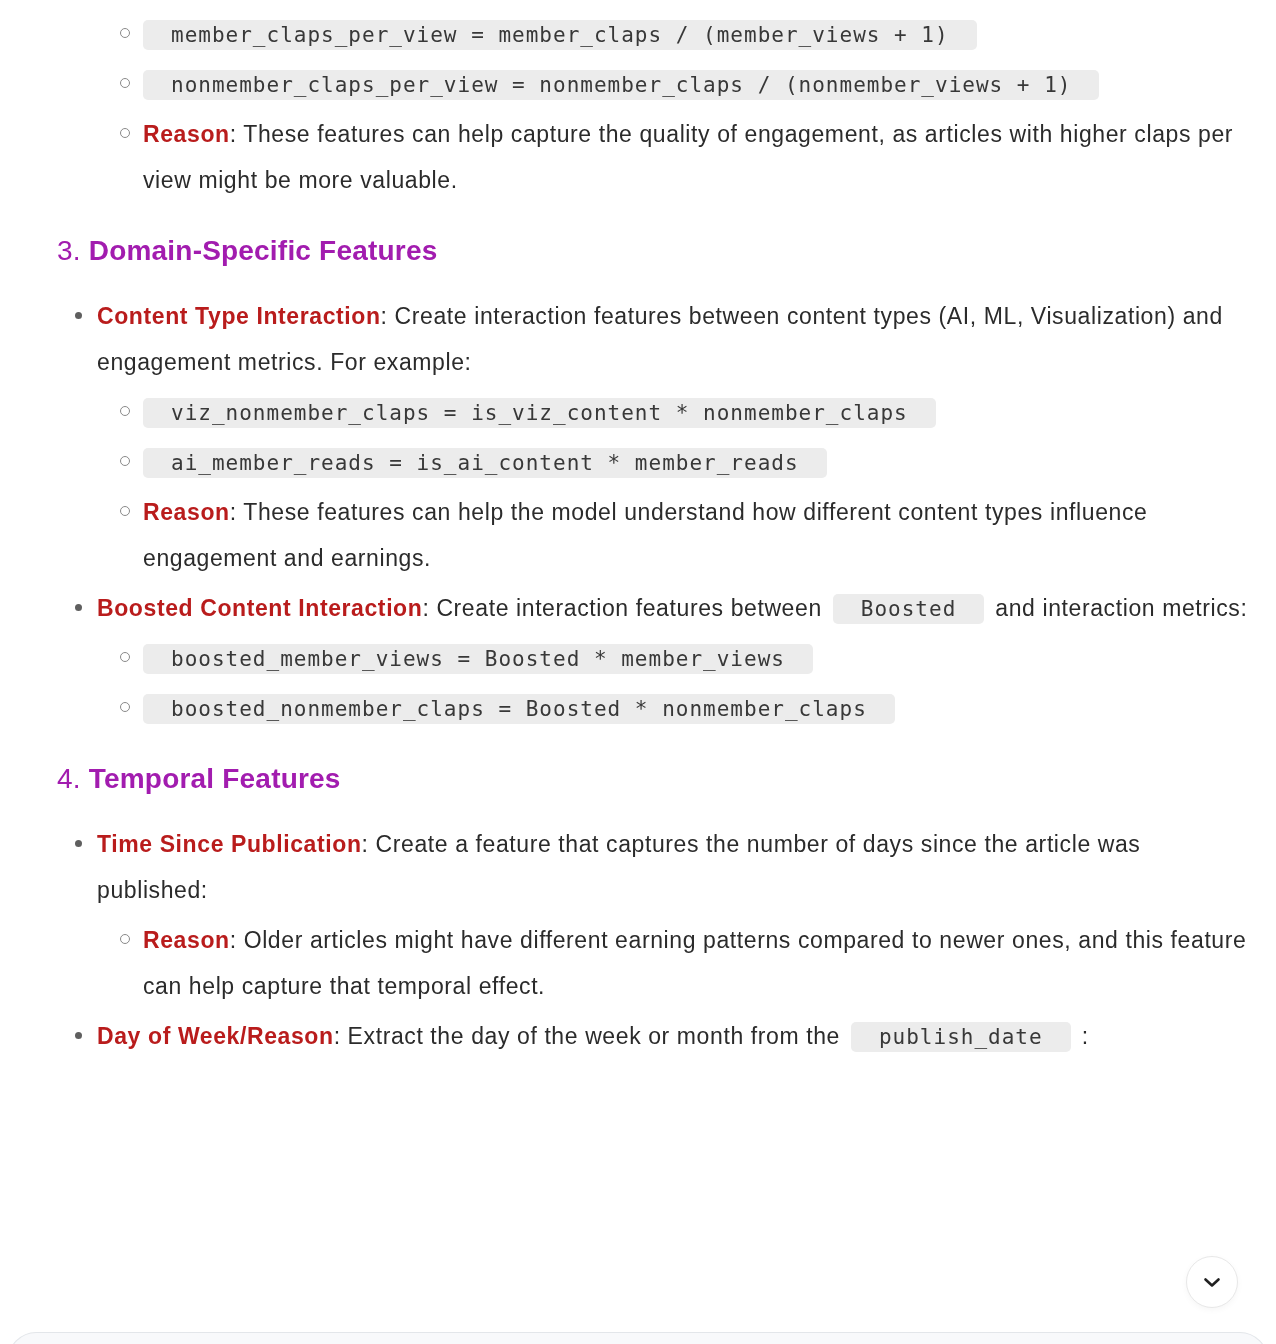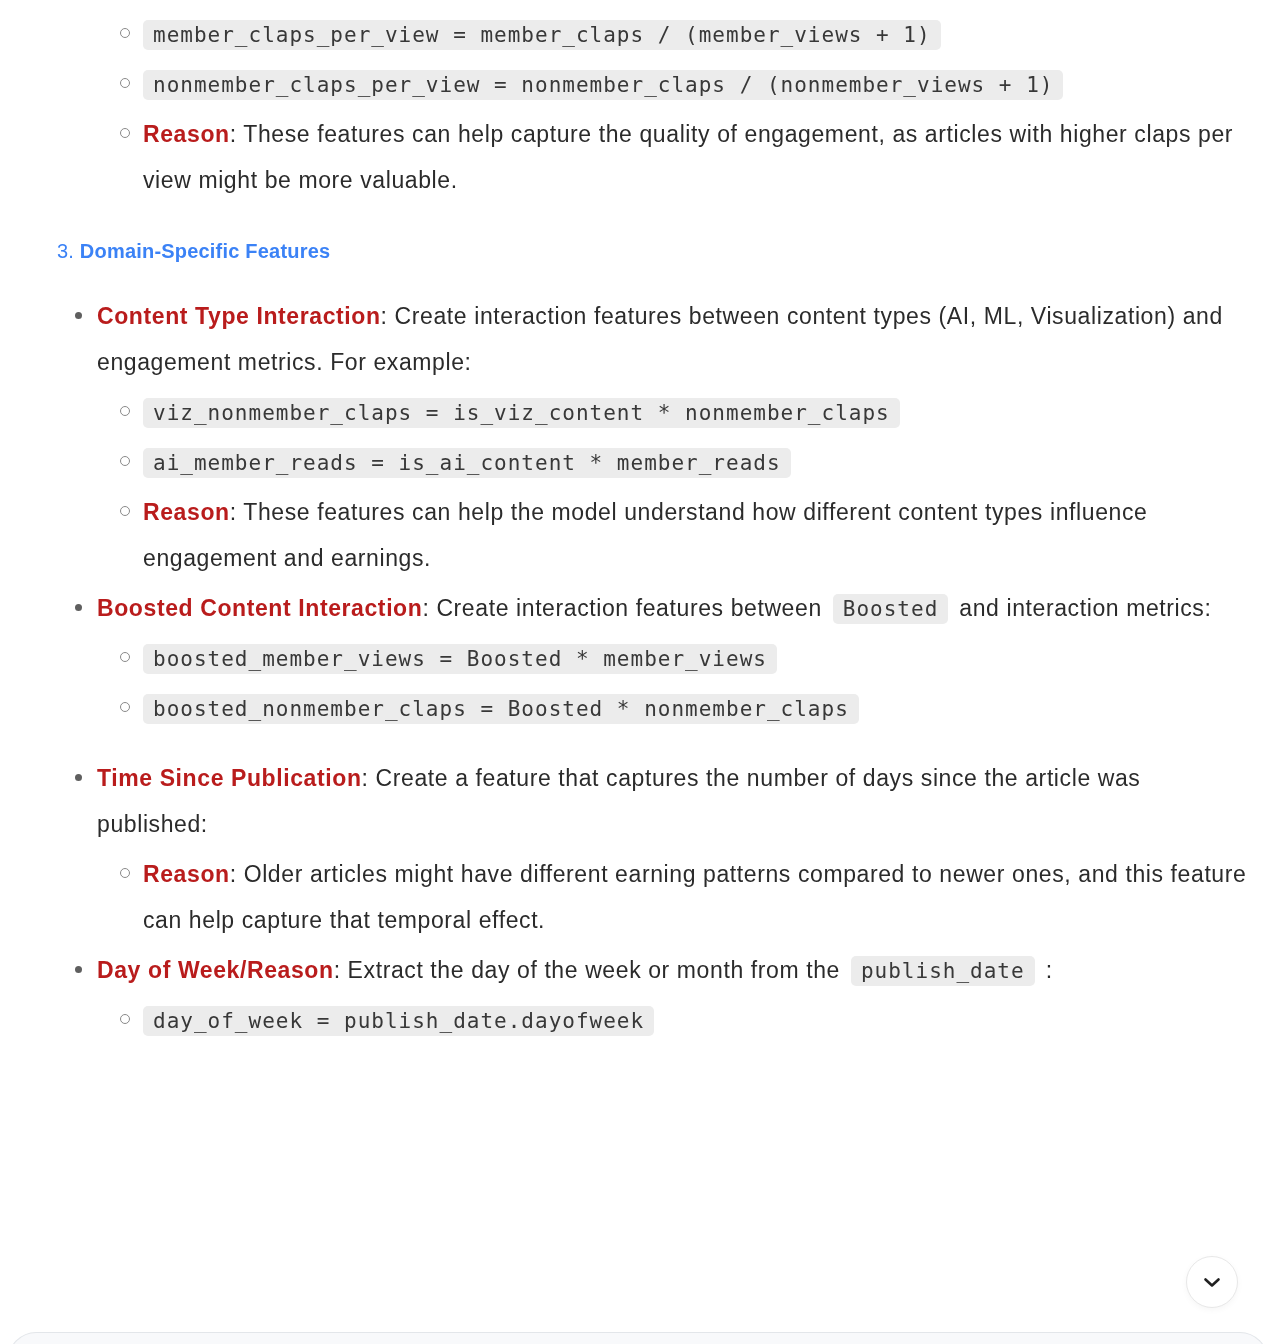--- a/index.html
+++ b/index.html
@@ -45,41 +45,41 @@
     position: absolute;
     left: -23px; top: 17px;
     width: 8px; height: 8px;
     border: 1.5px solid #8a8a8a;
     border-radius: 50%;
     background: transparent;
   }
 
   
   h3 {
-    font-size: 20px;
+    font-size: 28px;
     line-height: 36px;
     font-weight: 700;
-    color: #3b82f6;
+    color: #a21caf;
     letter-spacing: 0.2px;
     margin: 30px 0 0 0;
   }
   h3 .h-num { font-weight: 400; }
 
   
   .b { font-weight: 700; color: #b91c1c; }
 
   .code {
     font-family: "DejaVu Sans Mono", monospace;
     font-size: 21px;
     line-height: 1.3;
     letter-spacing: 1px;
     color: #383838;
     background: #ececec;
     border-radius: 5px;
-    padding: 3px 10px;
+    padding: 3px 28px;
     white-space: nowrap;
   }
   .code.inline { margin: 0 4px; }
 
   
   .scroll-btn {
     position: absolute;
     left: 1186px; top: 1256px;
     width: 52px; height: 52px;
     border-radius: 50%;
@@ -150,38 +150,37 @@
         <li>
           <span class="code">boosted_member_views = Boosted * member_views</span>
         </li>
         <li>
           <span class="code">boosted_nonmember_claps = Boosted * nonmember_claps</span>
         </li>
       </ul>
     </li>
   </ul>
 
+  <h3>
+    <span class="h-num">4.</span>
+    <span>Temporal Features</span>
+  </h3>
 
   <ul class="ul1">
     <li>
       <span class="b">Time Since Publication</span><span>: Create a feature that captures the number of days since the article was published:</span>
       <ul class="ul2">
         <li>
           <span class="b">Reason</span><span>: Older articles might have different earning patterns compared to newer ones, and this feature can help capture that temporal effect.</span>
         </li>
       </ul>
     </li>
 
     <li>
       <span class="b">Day of Week/Reason</span><span>: Extract the day of the week or month from the </span><span class="code inline">publish_date</span><span> :</span>
-      <ul class="ul2">
-        <li>
-          <span class="code">day_of_week = publish_date.dayofweek</span>
-        </li>
-      </ul>
     </li>
   </ul>
 
 </div>
 
 <div class="scroll-btn">
   <span>
     <svg width="24" height="24" viewBox="0 0 24 24" fill="none">
       <path d="M5.5 9.5 L12 15.5 L18.5 9.5" stroke="#212121" stroke-width="2.6" stroke-linecap="round" stroke-linejoin="round"></path>
     </svg>

